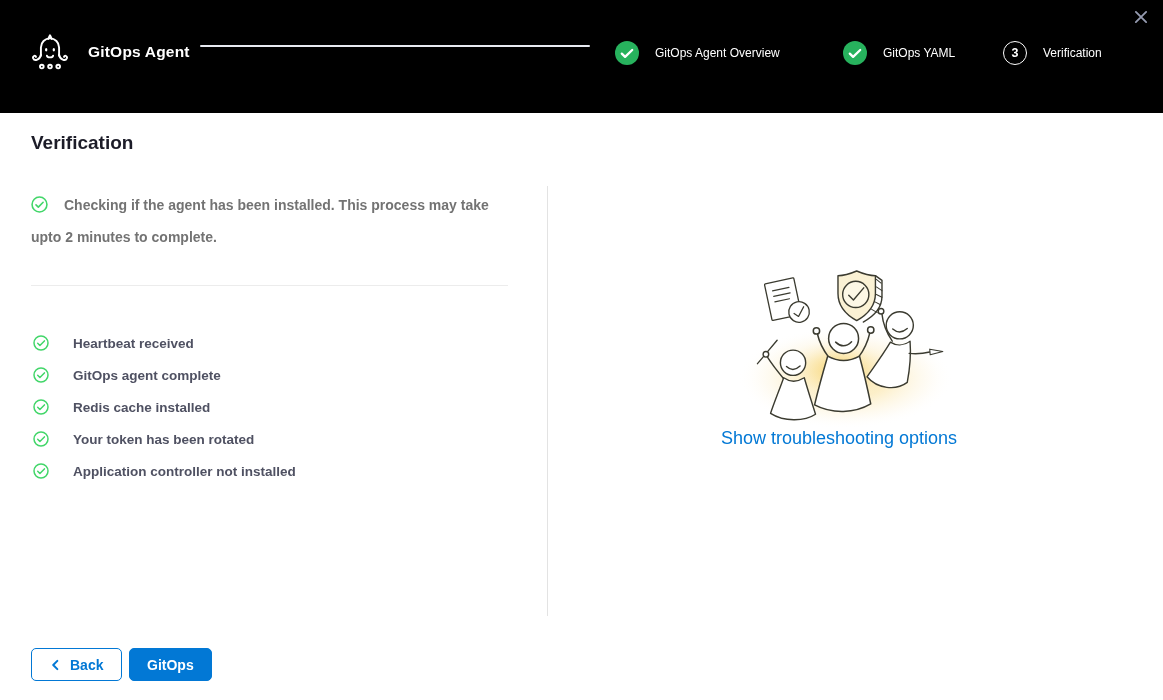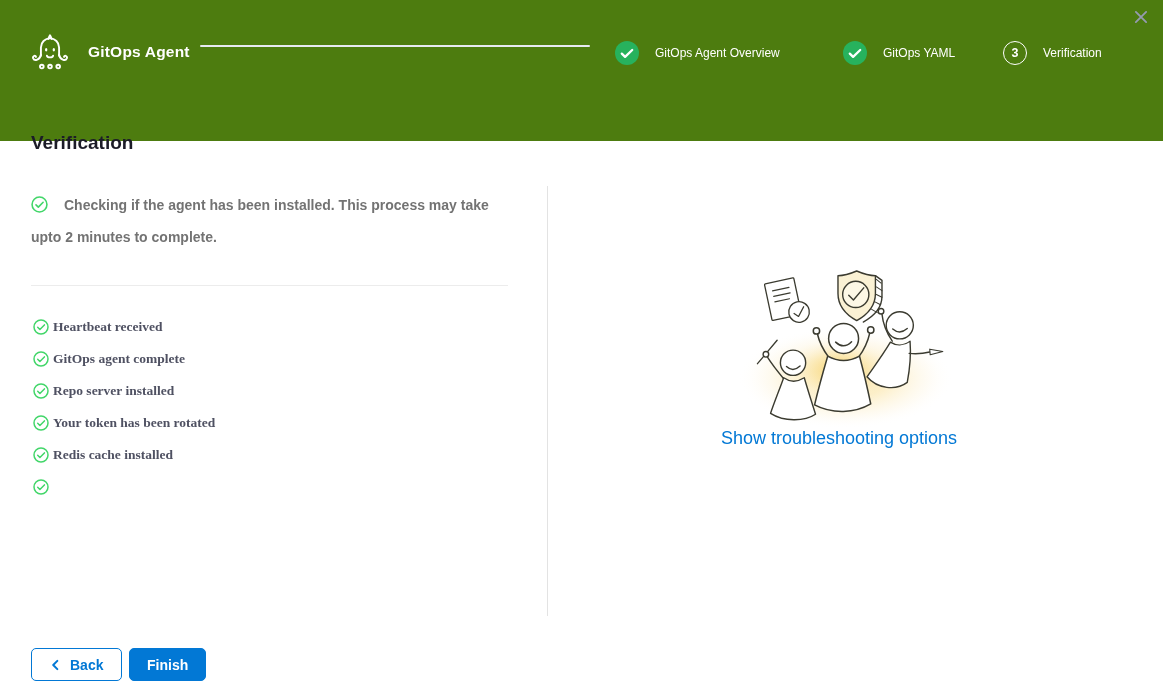--- a/index.html
+++ b/index.html
@@ -1,20 +1,20 @@
 <!DOCTYPE html>
 <html><head>
 <meta charset="utf-8">
 <style>
   * { margin:0; padding:0; box-sizing:border-box; }
   html,body { width:1163px; height:700px; background:#fff; overflow:hidden;
     font-family:"Liberation Sans","DejaVu Sans",sans-serif; position:relative; }
 
   
-  .header { position:absolute; left:0; top:0; width:1163px; height:141px; background:#4d7c0f; }
+  .header { position:absolute; left:0; top:0; width:1163px; height:113px; background:#000000; }
   .close-btn { position:absolute; top:9px; right:14px; width:16px; height:16px; cursor:pointer; }
   .brand { position:absolute; left:30px; top:32px; display:flex; align-items:center; gap:18px; }
   .brand-title { color:#ffffff; font-size:15.5px; font-weight:600; letter-spacing:.2px; }
   .progress-line { position:absolute; left:200px; top:45px; width:390px; height:2px; background:#e7eaf1; border-radius:1px; }
 
   .step { position:absolute; top:41px; height:24px; display:flex; align-items:center; gap:16px; cursor:pointer; }
   .step-1 { left:615px; } .step-2 { left:843px; } .step-3 { left:1003px; }
   .step-label { color:#ffffff; font-size:12px; font-weight:400; white-space:nowrap; }
   .step-circle-active { width:24px; height:24px; border:1.5px solid #ffffff; border-radius:50%;
     display:flex; align-items:center; justify-content:center; color:#fff; font-size:12.5px; font-weight:600; }
@@ -23,21 +23,21 @@
   .page-title { position:absolute; left:31px; top:132px; font-size:19px; font-weight:600; color:#1c1c28; }
 
   .status-row { position:absolute; left:31px; top:189px; width:482px; font-size:14px; font-weight:600;
     color:#737373; line-height:32px; }
   .status-row .inline-check { display:inline-block; vertical-align:-3px; margin-right:16px; }
 
   .divider-h { position:absolute; left:31px; top:285px; width:477px; height:1px; background:#ececec; }
   .divider-v { position:absolute; left:547px; top:186px; width:1px; height:430px; background:#e3e3e3; }
 
   .checklist { position:absolute; left:33px; top:319px; }
-  .check-row { height:32px; display:flex; align-items:flex-start; gap:4px;font-family:Liberation Serif, serif; }
+  .check-row { height:32px; display:flex; align-items:flex-end; gap:24px; }
   .check-label { font-size:13.5px; font-weight:600; color:#4f5162; }
 
   .illustration-wrap { position:absolute; left:735px; top:262px; width:220px; height:165px; overflow:visible; }
   .troubleshoot { position:absolute; left:683px; top:428px; width:312px; text-align:center; }
   .troubleshoot a { color:#0278d5; font-size:18px; font-weight:500; text-decoration:none; cursor:pointer; }
 
   
   .btn { position:absolute; top:648px; height:33px; display:inline-flex; align-items:center;
     border-radius:5px; font-size:14px; font-weight:700; cursor:pointer;
     font-family:"Liberation Sans","DejaVu Sans",sans-serif; }
@@ -135,47 +135,39 @@
       </span>
     <span class="check-label">GitOps agent complete</span>
   </div>
   <div class="check-row">
     <span>
         <svg width="16" height="16" viewBox="0 0 16 16">
           <circle cx="8" cy="8" r="7" stroke="#42d669" stroke-width="1.5" fill="none"></circle>
           <path d="M4.7 8.3 l2.2 2.2 L11.4 5.9" stroke="#42d669" stroke-width="1.5" fill="none" stroke-linecap="round" stroke-linejoin="round"></path>
         </svg>
       </span>
-    <span class="check-label">Repo server installed</span>
+    <span class="check-label">Redis cache installed</span>
   </div>
   <div class="check-row">
     <span>
         <svg width="16" height="16" viewBox="0 0 16 16">
           <circle cx="8" cy="8" r="7" stroke="#42d669" stroke-width="1.5" fill="none"></circle>
           <path d="M4.7 8.3 l2.2 2.2 L11.4 5.9" stroke="#42d669" stroke-width="1.5" fill="none" stroke-linecap="round" stroke-linejoin="round"></path>
         </svg>
       </span>
     <span class="check-label">Your token has been rotated</span>
   </div>
   <div class="check-row">
     <span>
         <svg width="16" height="16" viewBox="0 0 16 16">
           <circle cx="8" cy="8" r="7" stroke="#42d669" stroke-width="1.5" fill="none"></circle>
           <path d="M4.7 8.3 l2.2 2.2 L11.4 5.9" stroke="#42d669" stroke-width="1.5" fill="none" stroke-linecap="round" stroke-linejoin="round"></path>
         </svg>
       </span>
-    <span class="check-label">Redis cache installed</span>
-  </div>
-  <div class="check-row">
-    <span>
-        <svg width="16" height="16" viewBox="0 0 16 16">
-          <circle cx="8" cy="8" r="7" stroke="#42d669" stroke-width="1.5" fill="none"></circle>
-          <path d="M4.7 8.3 l2.2 2.2 L11.4 5.9" stroke="#42d669" stroke-width="1.5" fill="none" stroke-linecap="round" stroke-linejoin="round"></path>
-        </svg>
-      </span>
+    <span class="check-label">Application controller not installed</span>
   </div>
 </div>
 
 <div class="divider-v"></div>
 
 <div class="illustration-wrap">
   <svg width="220" height="165" viewBox="0 0 235 165" fill="none" overflow="visible">
     <defs>
       <radialGradient id="glowGrad" cx="50%" cy="50%" r="50%">
         <stop offset="0%" stop-color="#f6cf62" stop-opacity="0.8"></stop>
@@ -240,14 +232,14 @@
 <button class="btn btn-back">
   <span>
     <svg width="11" height="12" viewBox="0 0 12 12">
         <path d="M8 1.5 L3.5 6 L8 10.5" stroke="#0278d5" stroke-width="2.2" fill="none" stroke-linecap="round" stroke-linejoin="round"></path>
       </svg>
   </span>
   <span>Back</span>
 </button>
 
 <button class="btn btn-finish">
-  <span>Finish</span>
+  <span>GitOps</span>
 </button>
 
 </body></html>

